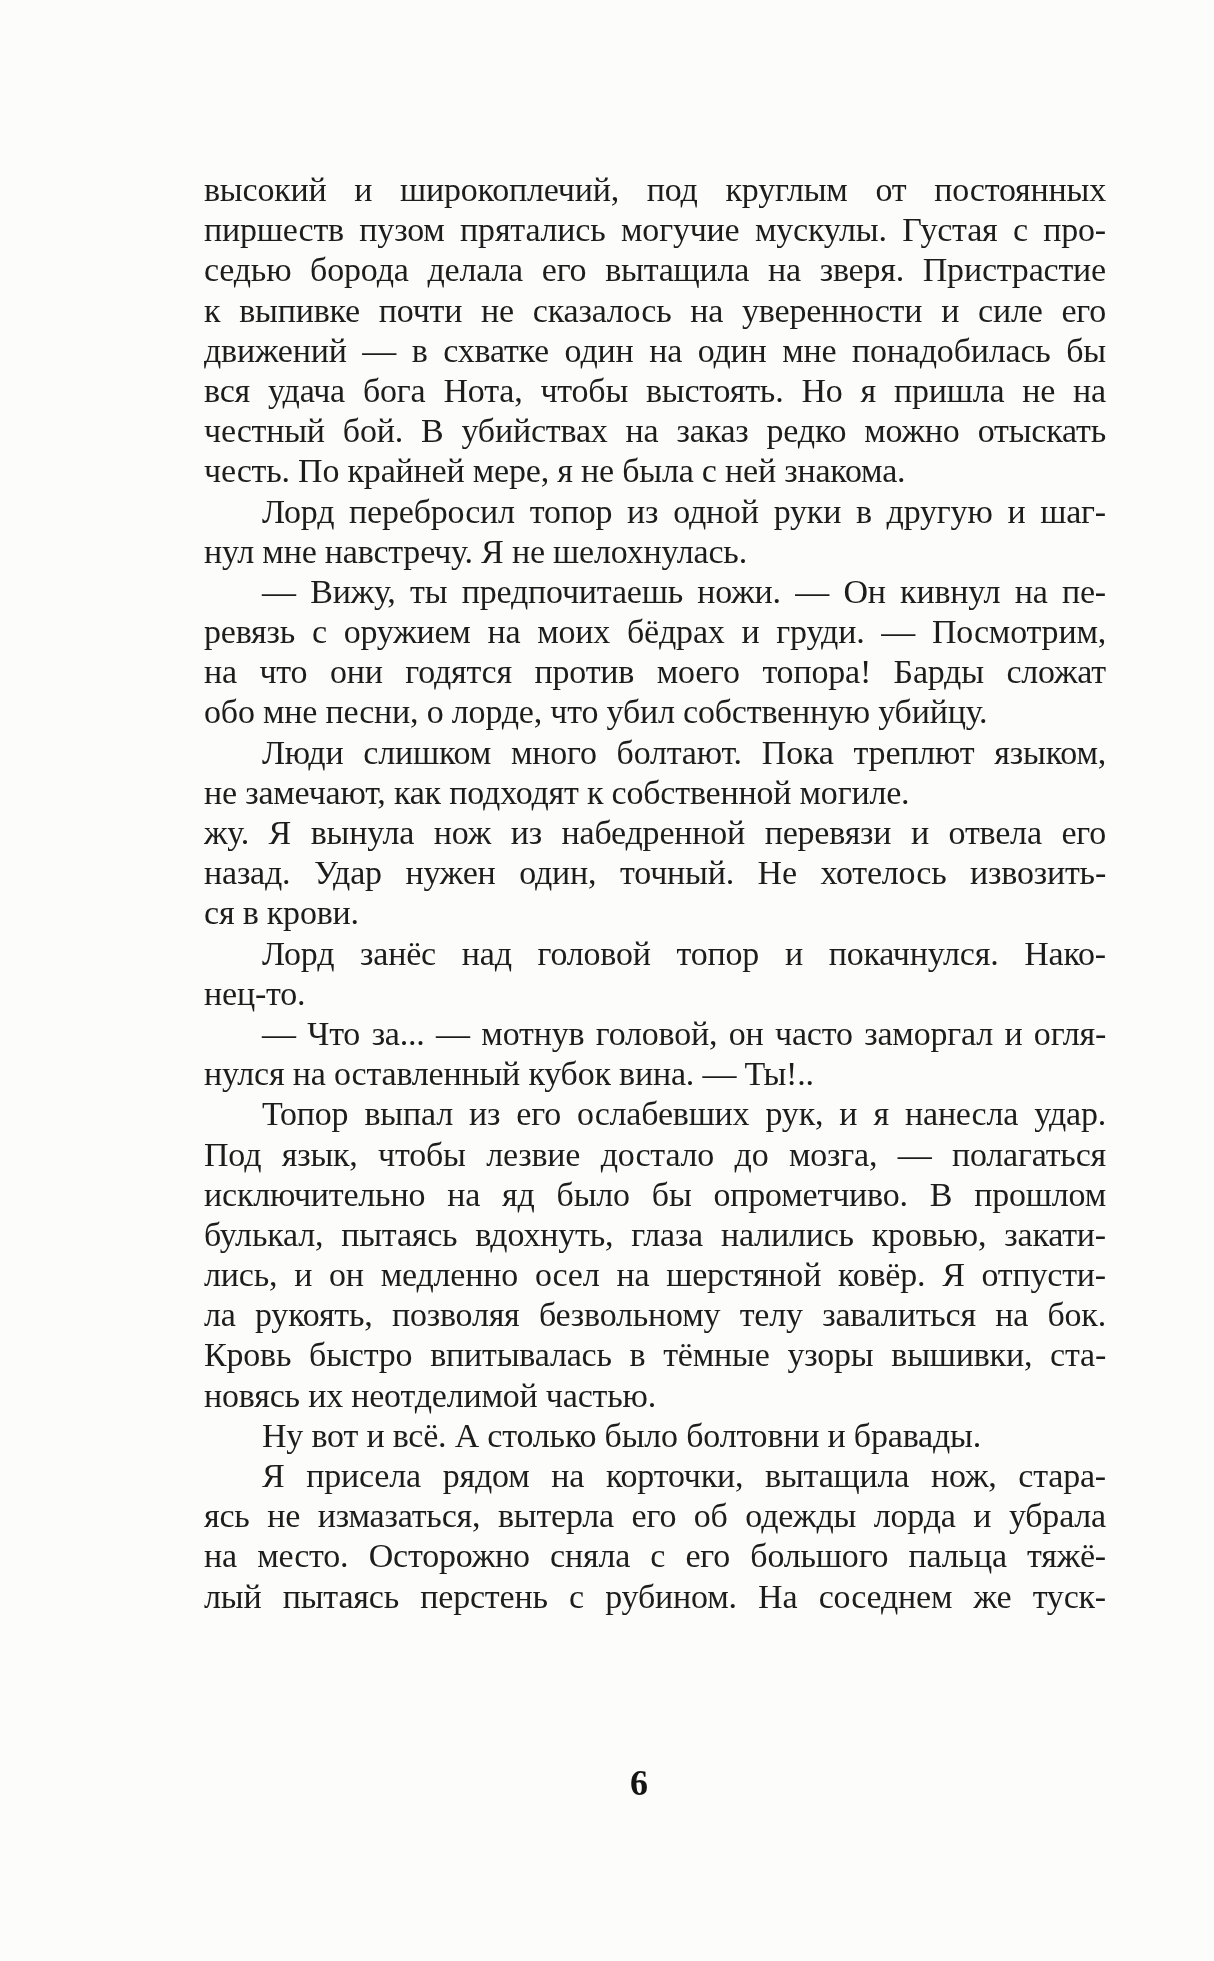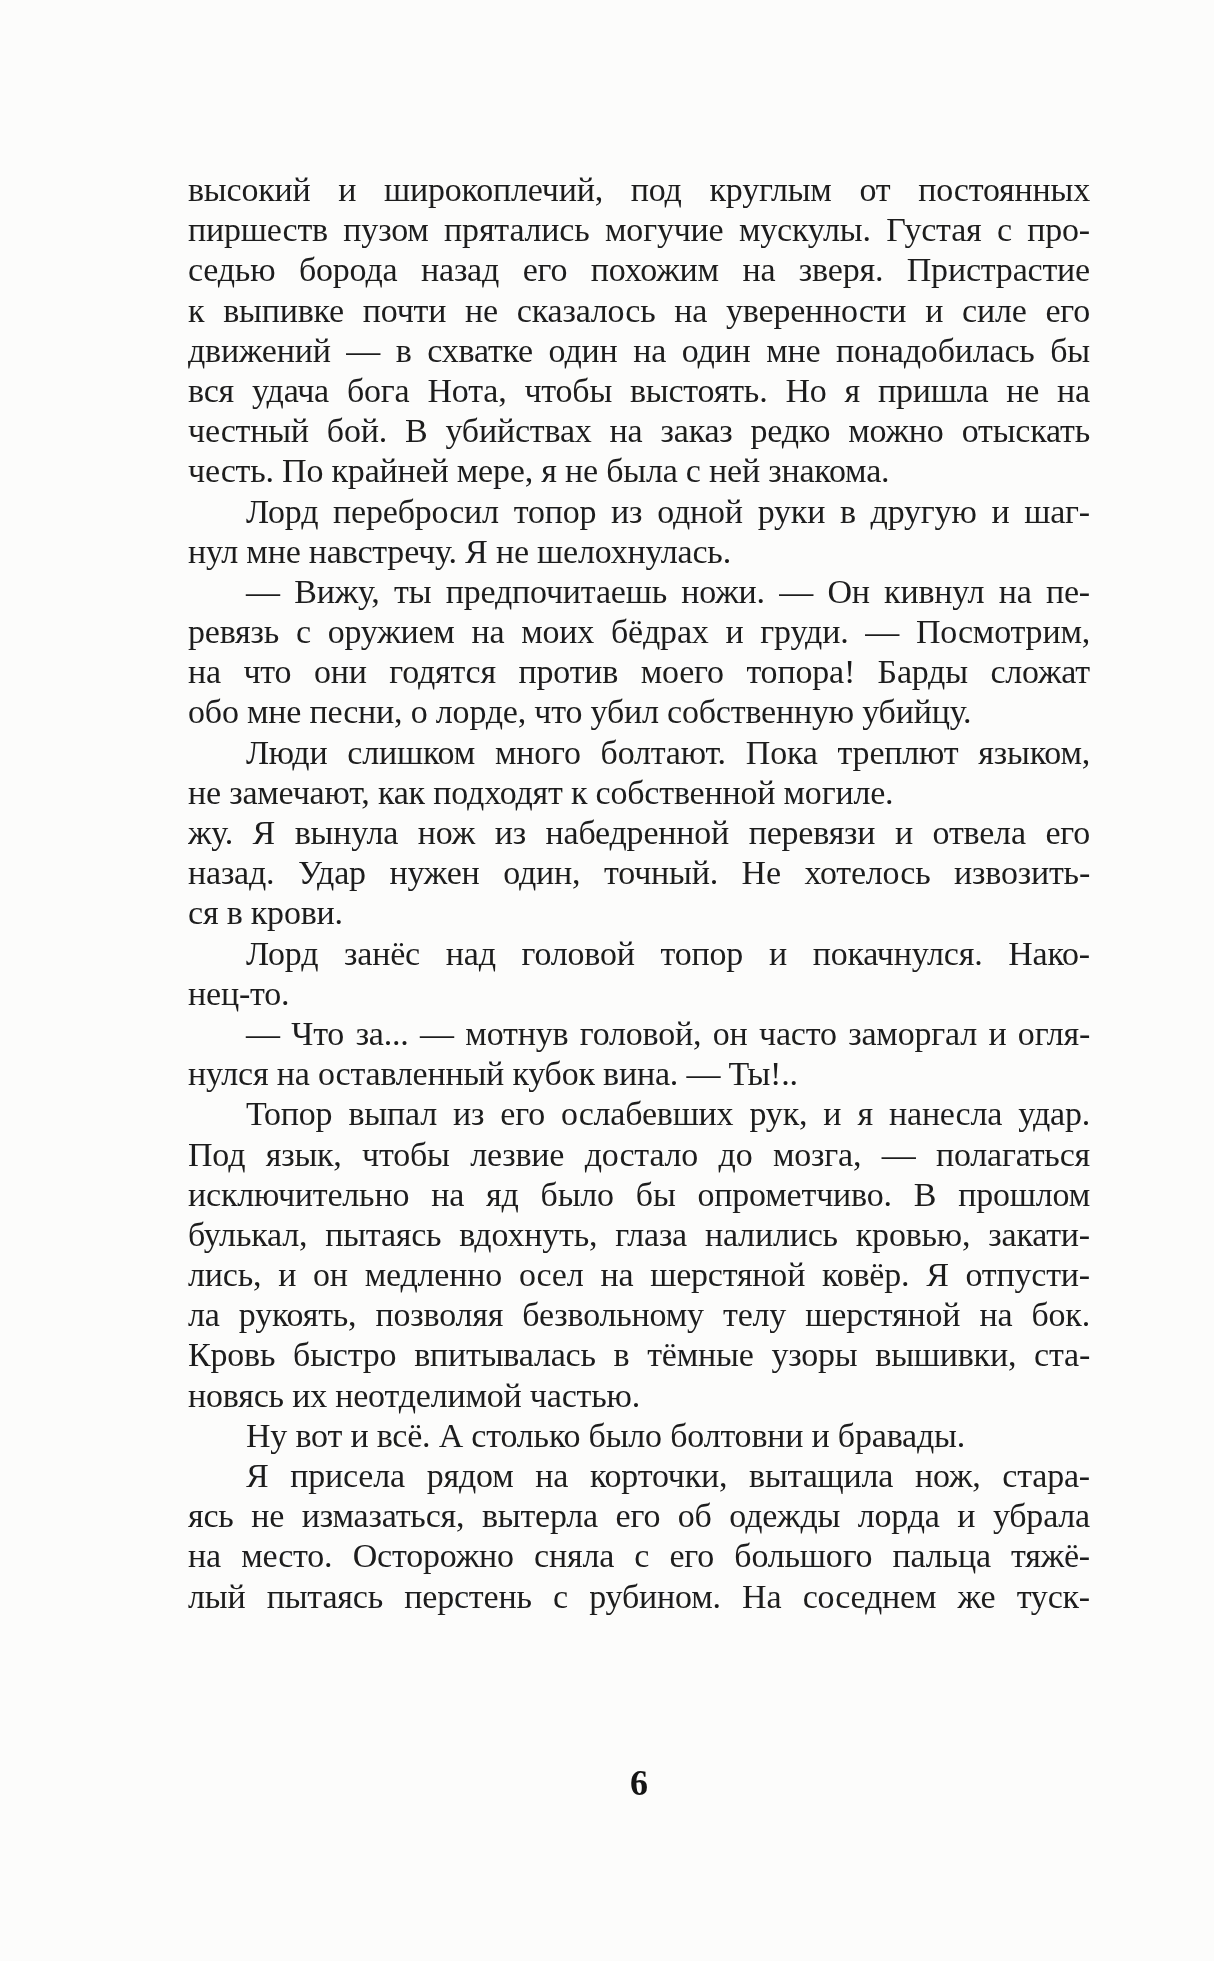--- a/index.html
+++ b/index.html
@@ -15,21 +15,21 @@
     position: relative;
     width: 1214px;
     height: 1961px;
     background: #fcfcfb;
     font-family: "Liberation Serif", "DejaVu Serif", serif;
     color: #1d1d1d;
     overflow: hidden;
   }
   .text-block {
     position: absolute;
-    left: 188px;
+    left: 204px;
     top: 170px;
     width: 902px;
   }
   .line {
     font-size: 34px;
     line-height: 40.2px;
     height: 40.2px;
     text-align: justify;
     text-align-last: justify;
     overflow: hidden;
@@ -52,21 +52,21 @@
     color: #141414;
   }
 </style>
 </head>
 <body>
 
 <div class="page">
   <div class="text-block">
       <div class="line">высокий и широкоплечий, под круглым от постоянных</div>
       <div class="line">пиршеств пузом прятались могучие мускулы. Густая с про-</div>
-      <div class="line">седью борода назад его похожим на зверя. Пристрастие</div>
+      <div class="line">седью борода делала его вытащила на зверя. Пристрастие</div>
       <div class="line">к выпивке почти не сказалось на уверенности и силе его</div>
       <div class="line">движений — в схватке один на один мне понадобилась бы</div>
       <div class="line">вся удача бога Нота, чтобы выстоять. Но я пришла не на</div>
       <div class="line">честный бой. В убийствах на заказ редко можно отыскать</div>
       <div class="line par-end">честь. По крайней мере, я не была с ней знакома.</div>
       <div class="line indent">Лорд перебросил топор из одной руки в другую и шаг-</div>
       <div class="line par-end">нул мне навстречу. Я не шелохнулась.</div>
       <div class="line indent">— Вижу, ты предпочитаешь ножи. — Он кивнул на пе-</div>
       <div class="line">ревязь с оружием на моих бёдрах и груди. — Посмотрим,</div>
       <div class="line">на что они годятся против моего топора! Барды сложат</div>
@@ -78,21 +78,21 @@
       <div class="line par-end">ся в крови.</div>
       <div class="line indent">Лорд занёс над головой топор и покачнулся. Нако-</div>
       <div class="line par-end">нец-то.</div>
       <div class="line indent">— Что за... — мотнув головой, он часто заморгал и огля-</div>
       <div class="line par-end">нулся на оставленный кубок вина. — Ты!..</div>
       <div class="line indent">Топор выпал из его ослабевших рук, и я нанесла удар.</div>
       <div class="line">Под язык, чтобы лезвие достало до мозга, — полагаться</div>
       <div class="line">исключительно на яд было бы опрометчиво. В прошлом</div>
       <div class="line">булькал, пытаясь вдохнуть, глаза налились кровью, закати-</div>
       <div class="line">лись, и он медленно осел на шерстяной ковёр. Я отпусти-</div>
-      <div class="line">ла рукоять, позволяя безвольному телу шерстяной на бок.</div>
+      <div class="line">ла рукоять, позволяя безвольному телу завалиться на бок.</div>
       <div class="line">Кровь быстро впитывалась в тёмные узоры вышивки, ста-</div>
       <div class="line par-end">новясь их неотделимой частью.</div>
       <div class="line indent par-end">Ну вот и всё. А столько было болтовни и бравады.</div>
       <div class="line indent">Я присела рядом на корточки, вытащила нож, стара-</div>
       <div class="line">ясь не измазаться, вытерла его об одежды лорда и убрала</div>
       <div class="line">на место. Осторожно сняла с его большого пальца тяжё-</div>
       <div class="line">лый пытаясь перстень с рубином. На соседнем же туск-</div>
     </div>
   <div class="page-number">6</div>
 </div>

